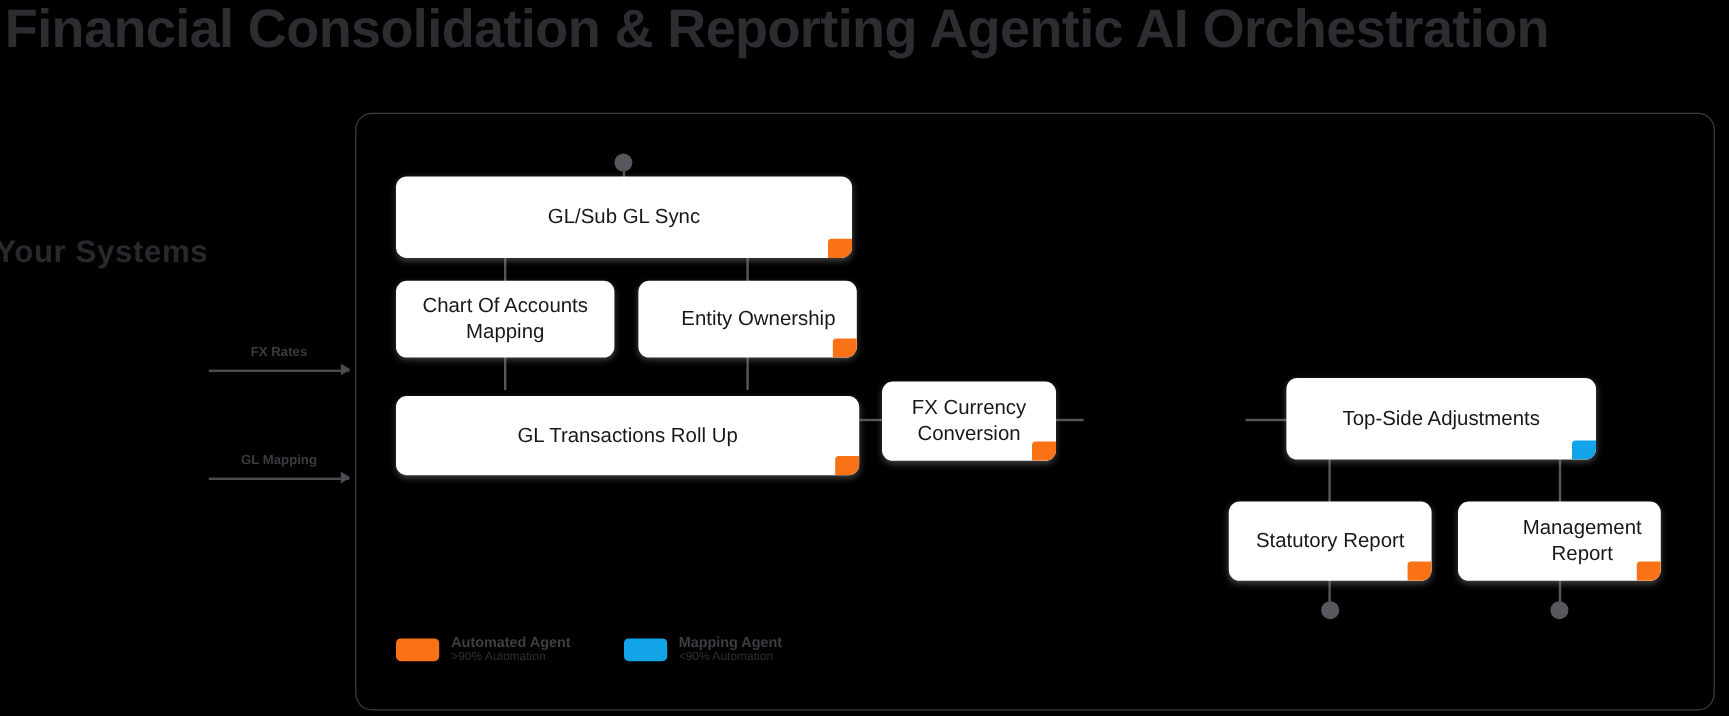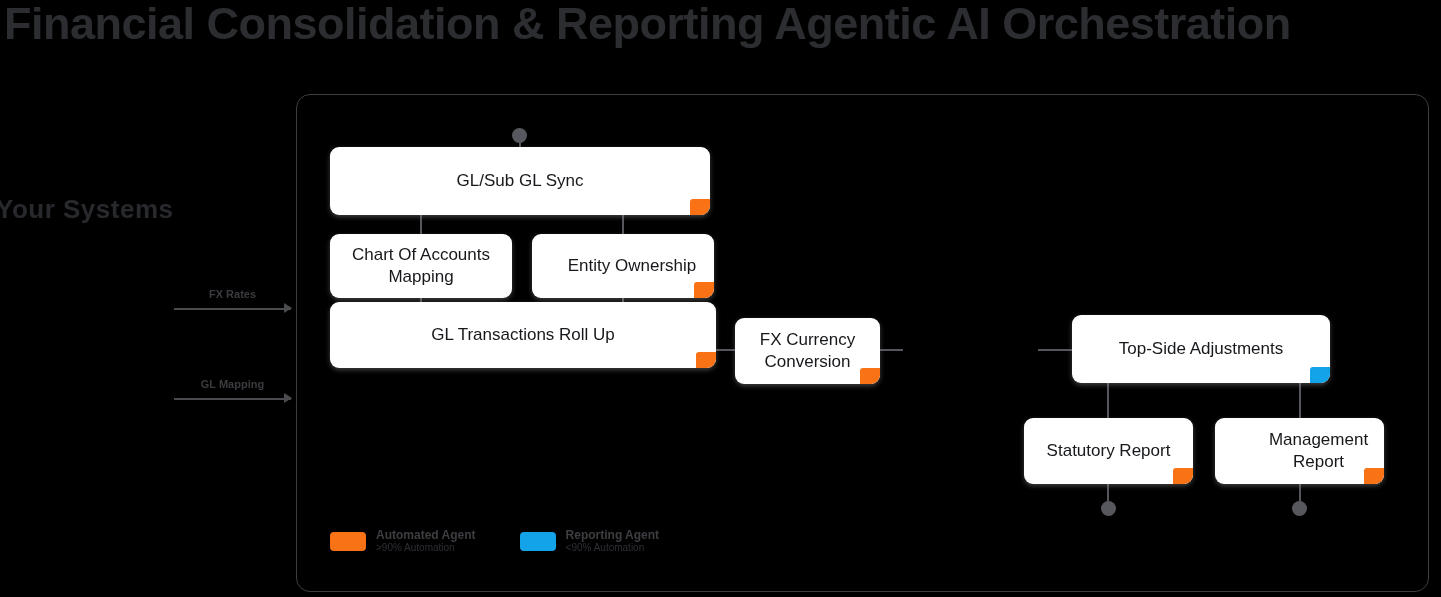--- a/index.html
+++ b/index.html
@@ -251,21 +251,21 @@
 
   <div class="node" style="left:330px; top:234px; width:182px; height:64px;">
     <span>Chart Of Accounts Mapping</span>
   </div>
 
   <div class="node" style="left:532px; top:234px; width:182px; height:64px;padding-left:28px;">
     <span>Entity Ownership</span>
     <span class="corner automated"></span>
   </div>
 
-  <div class="node" style="left:330px; top:302px; width:386px; height:66px;">
+  <div class="node" style="left:330px; top:330px; width:386px; height:66px;">
     <span>GL Transactions Roll Up</span>
     <span class="corner automated"></span>
   </div>
 
   <div class="node" style="left:735px; top:318px; width:145px; height:66px;">
     <span>FX Currency Conversion</span>
     <span class="corner automated"></span>
   </div>
 
 
@@ -288,19 +288,19 @@
     <div class="legend-item">
       <span class="swatch automated"></span>
       <span class="legend-text">
         <span class="legend-title">Automated Agent</span>
         <span class="legend-sub">&gt;90% Automation</span>
       </span>
     </div>
     <div class="legend-item">
       <span class="swatch assisted"></span>
       <span class="legend-text">
-        <span class="legend-title">Reporting Agent</span>
+        <span class="legend-title">Mapping Agent</span>
         <span class="legend-sub">&lt;90% Automation</span>
       </span>
     </div>
   </div>
 
 </div>
 
 </body></html>

